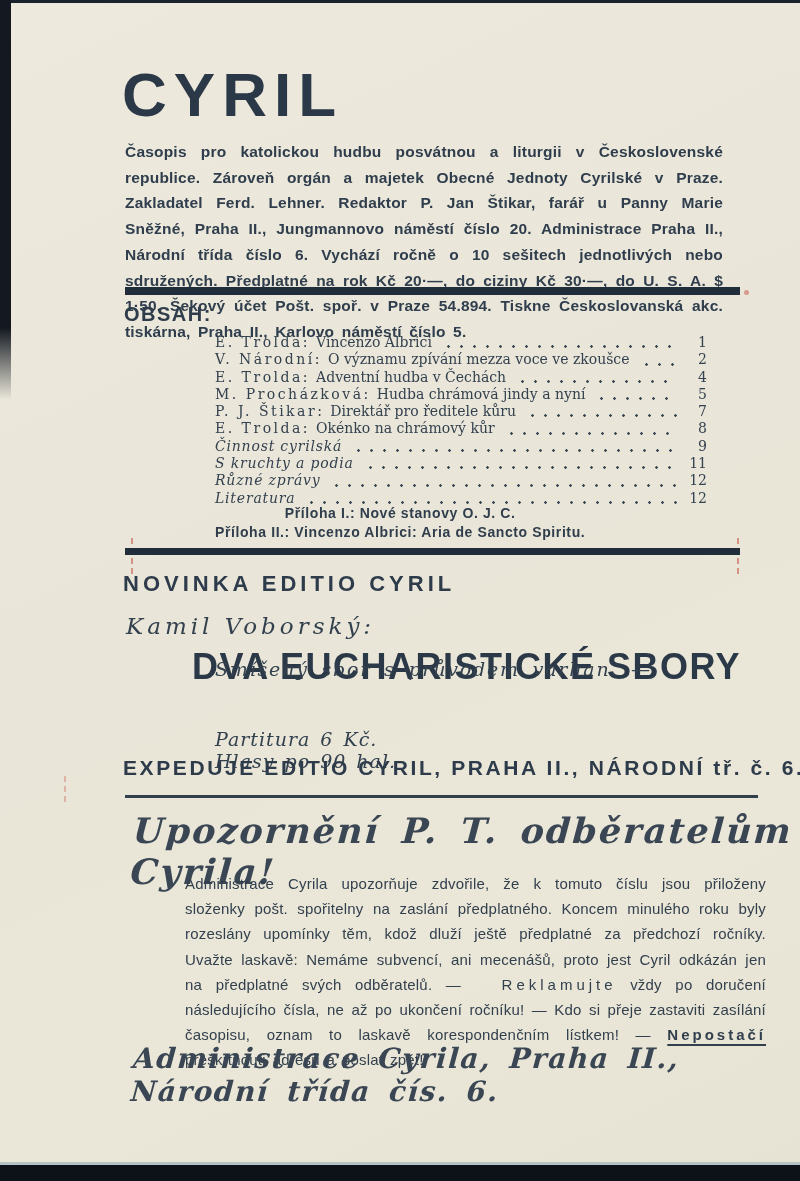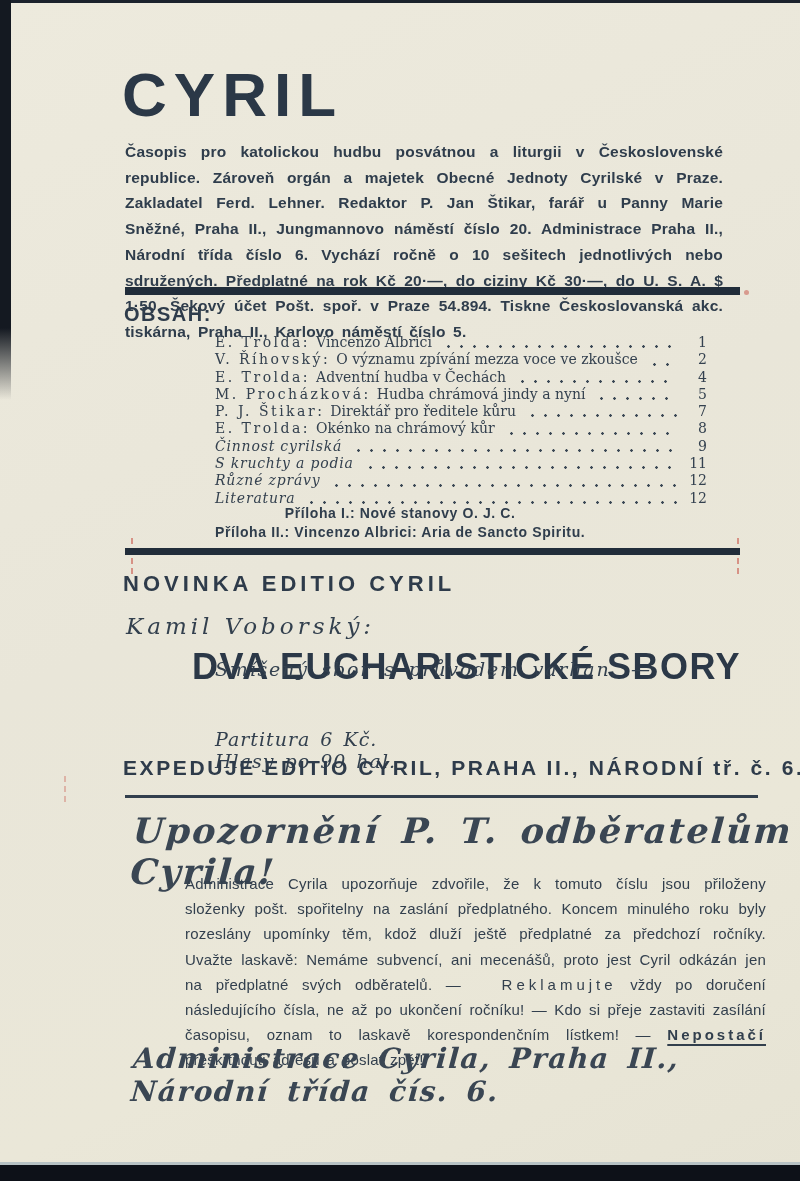--- a/index.html
+++ b/index.html
@@ -95,21 +95,21 @@
 
   <div class="toc-heading">OBSAH:</div>
   <div class="toc">
     <div class="toc-row">
       <span class="toc-author">E. Trolda:</span>
       <span class="toc-title">Vincenzo Albrici</span>
       <span class="leader"></span>
       <span class="toc-page">1</span>
     </div>
     <div class="toc-row">
-      <span class="toc-author">V. Říhovský:</span>
+      <span class="toc-author">V. Národní:</span>
       <span class="toc-title">O významu zpívání mezza voce ve zkoušce</span>
       <span class="leader"></span>
       <span class="toc-page">2</span>
     </div>
     <div class="toc-row">
       <span class="toc-author">E. Trolda:</span>
       <span class="toc-title">Adventní hudba v Čechách</span>
       <span class="leader"></span>
       <span class="toc-page">4</span>
     </div>

